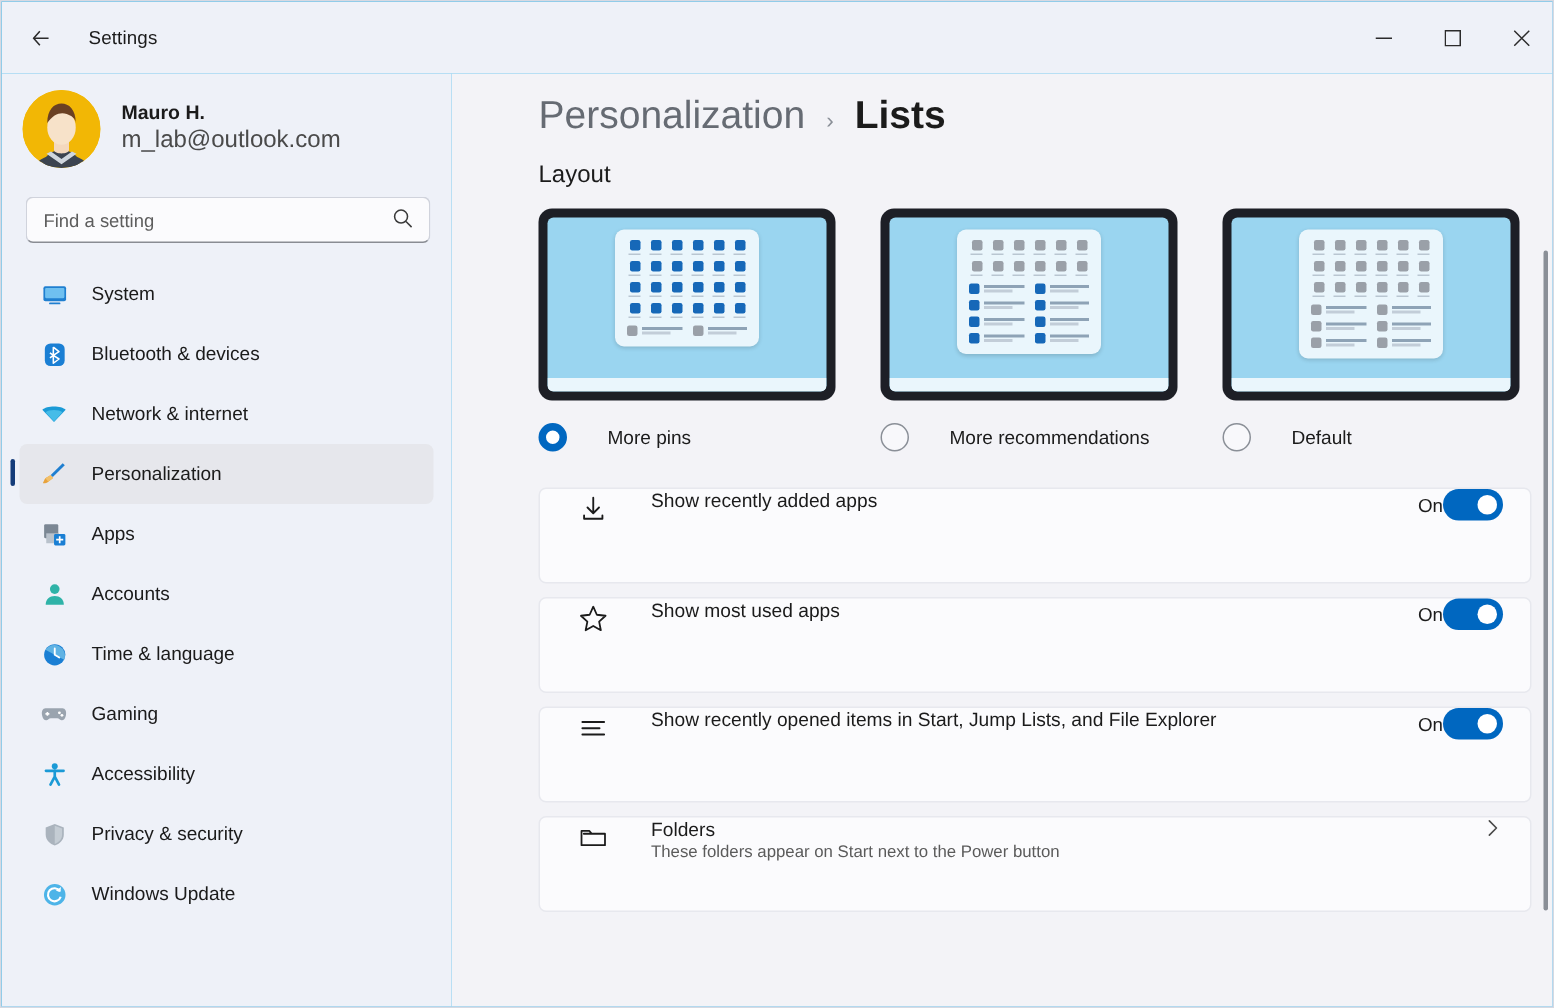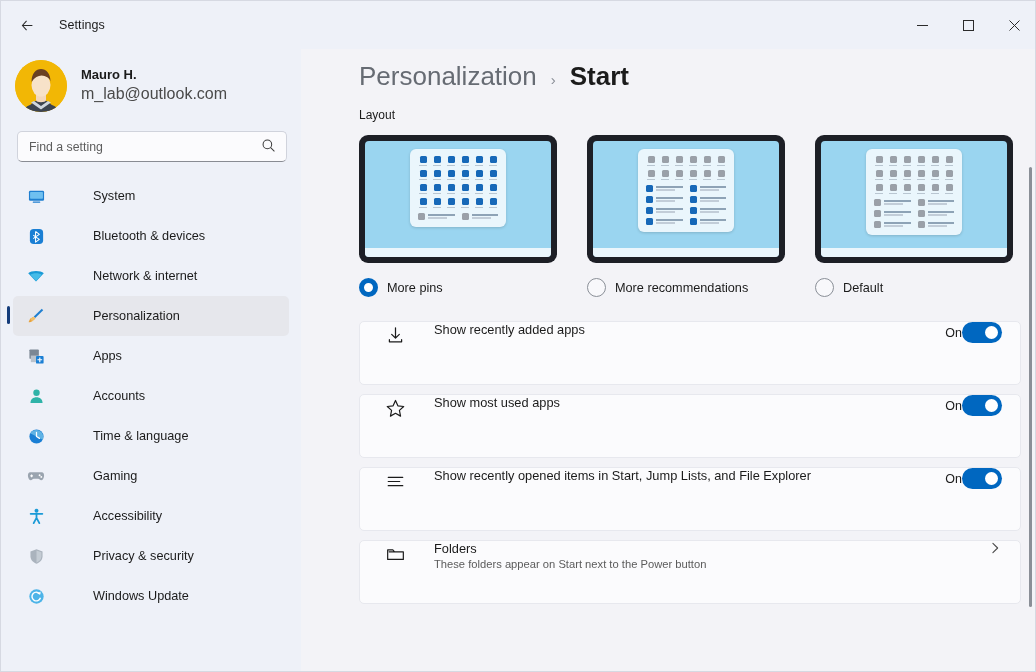--- a/index.html
+++ b/index.html
@@ -122,21 +122,20 @@
   .navlist { margin-top: 2px; }
   .navitem {
     position: relative;
     height: 40px;
     margin: 0 12px 0 12px;
     border-radius: 5px;
     display: flex;
     align-items: center;
     padding-left: 12px;
     cursor: pointer;
-    gap: 32px;
   }
   .navitem.active { background: #e6e7ec; }
   .navitem.active::before {
     content: "";
     position: absolute;
     left: -6px;
     top: 10px;
     width: 3px;
     height: 18px;
     border-radius: 2px;
@@ -177,21 +176,21 @@
     color: #8a8f97;
     margin: 0 14px;
   }
   .bc-current {
     font-size: 26px;
     font-weight: bold;
     color: #1b1b1b;
   }
 
   .section-label {
-    font-size: 12px;
+    font-size: 16px;
     color: #1b1b1b;
     padding: 16px 0 0 58px;
   }
 
   
   .previews {
     display: flex;
     gap: 30px;
     padding: 13px 0 0 58px;
   }
@@ -258,21 +257,21 @@
     flex: 0 0 auto;
   }
   .rec-sq.blue { background: #1668b8; }
   .rec-lines { flex: 1; }
   .rec-l1 { height: 1.5px; background: #8ea3b6; width: 100%; }
   .rec-l2 { height: 1.5px; background: #c2cdd8; width: 72%; margin-top: 1.5px; }
 
   .radio-row {
     display: flex;
     align-items: center;
-    gap: 9px;
+    gap: 27px;
     margin-top: 15px;
     cursor: pointer;
   }
   .radio {
     width: 19px; height: 19px;
     border-radius: 50%;
     border: 1px solid #8a8f97;
     background: #f8f8fb;
     flex: 0 0 auto;
     position: relative;
@@ -523,21 +522,21 @@
       </div>
 
     </div>
   </div>
 
   <div class="main">
 
     <div class="breadcrumb">
       <span class="bc-parent">Personalization</span>
       <span class="bc-sep">›</span>
-      <span class="bc-current">Start</span>
+      <span class="bc-current">Lists</span>
     </div>
 
     <div class="section-label">Layout</div>
 
     <div class="previews">
 
       <div class="preview-col">
         <div class="monitor">
           <div class="screen">
             <div class="startmenu">

